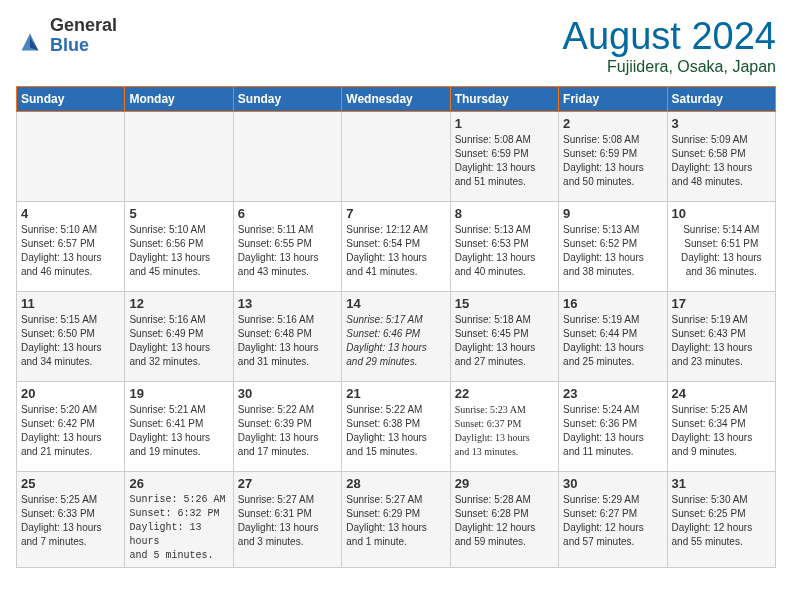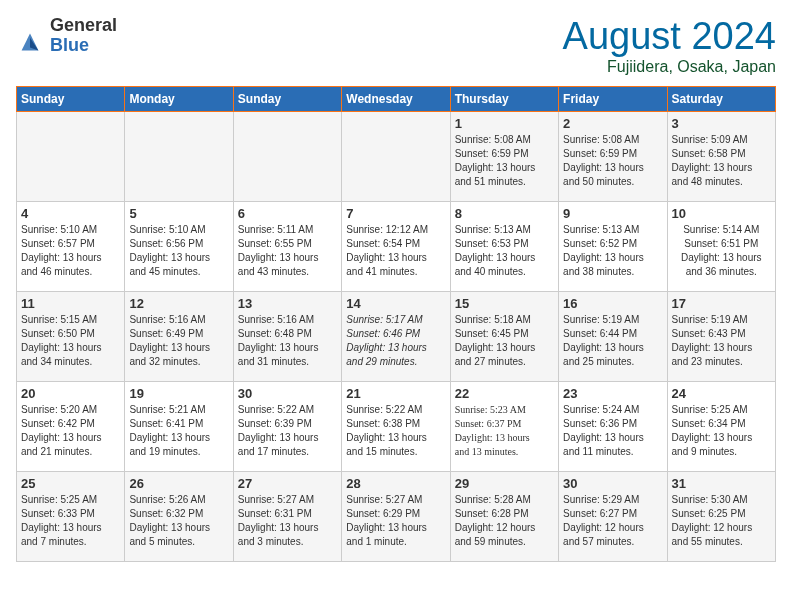--- a/index.html
+++ b/index.html
@@ -310,21 +310,21 @@
       <tr>
         <td>
           <span class="day-num">25</span>
           <div class="day-detail" style="white-space: pre-line;">Sunrise: 5:25 AM
 Sunset: 6:33 PM
 Daylight: 13 hours
 and 7 minutes.</div>
         </td>
         <td>
           <span class="day-num">26</span>
-          <div class="day-detail" style="white-space: pre-line;">Sunrise: 5:26 AM
+          <div class="day-detail" style="white-space: pre-line; font-family: Liberation Mono, monospace;">Sunrise: 5:26 AM
 Sunset: 6:32 PM
 Daylight: 13 hours
 and 5 minutes.</div>
         </td>
         <td>
           <span class="day-num">27</span>
           <div class="day-detail" style="white-space: pre-line;">Sunrise: 5:27 AM
 Sunset: 6:31 PM
 Daylight: 13 hours
 and 3 minutes.</div>

